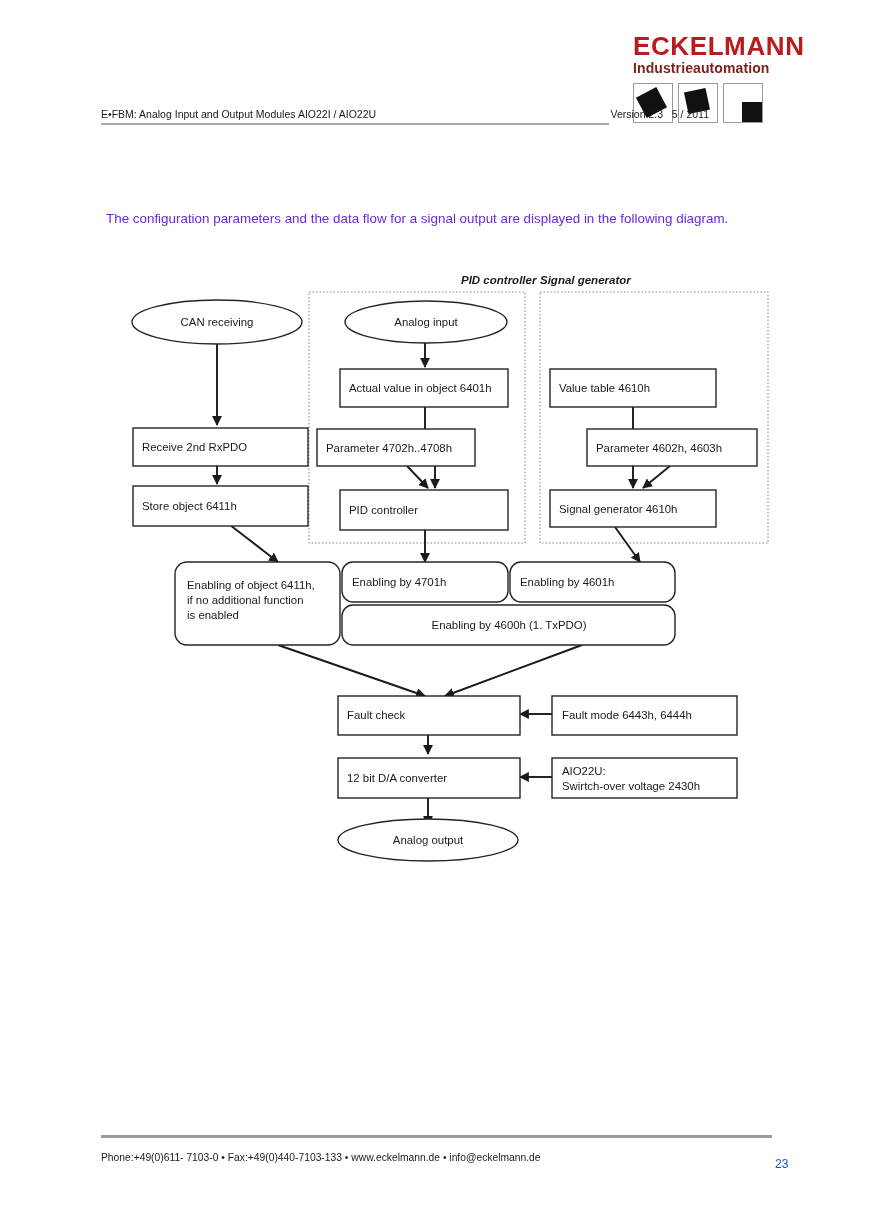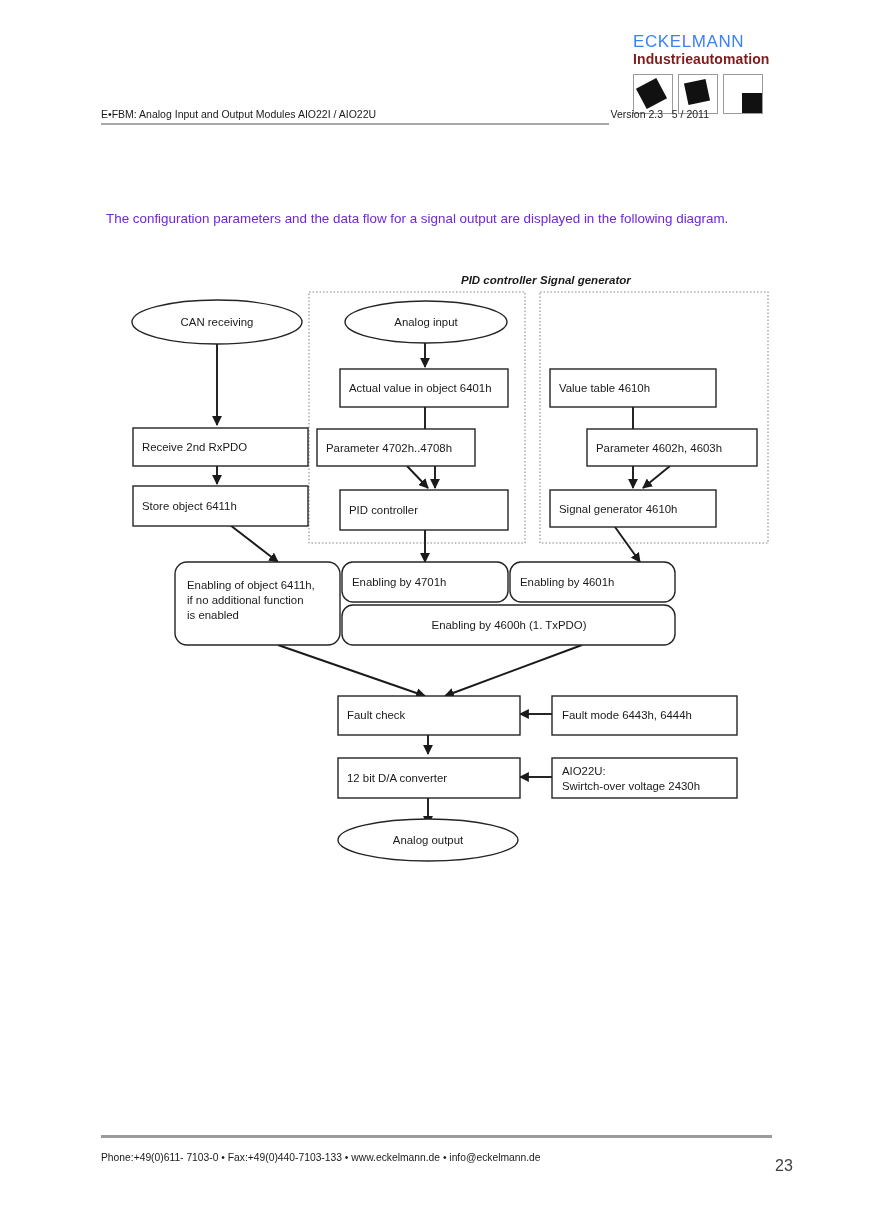--- a/index.html
+++ b/index.html
@@ -17,24 +17,24 @@
   }
 
   
   #logo-block {
     position: absolute;
     left: 633px;
     top: 33px;
     width: 142px;
   }
   #logo-wordmark {
-    font-size: 17px;
+    font-size: 26px;
     letter-spacing: 0.6px;
-    font-weight: 400;
-    color: #3b82f6;
+    font-weight: 700;
+    color: #b91c1c;
     line-height: 1;
     text-align: left;
   }
   #logo-subtitle {
     font-size: 14px;
     letter-spacing: 0.1px;
     color: #7f1d1d;
     line-height: 1.15;
     margin-top: 1px;
     font-weight: bold;
@@ -178,22 +178,22 @@
     left: 101px;
     top: 1150px;
     font-size: 10.3px;
     line-height: 15px;
     color: #1a1a1a;
   }
   #page-number {
     position: absolute;
     left: 775px;
     top: 1157px;
-    font-size: 16px;
-    color: #404040;
+    font-size: 12px;
+    color: #1d4ed8;
   }
 </style>
 </head>
 <body>
 
 <div id="logo-block">
   <div id="logo-wordmark">ECKELMANN</div>
   <div id="logo-subtitle">Industrieautomation</div>
   <div id="logo-squares">
     <div class="logo-tile tile-1">

